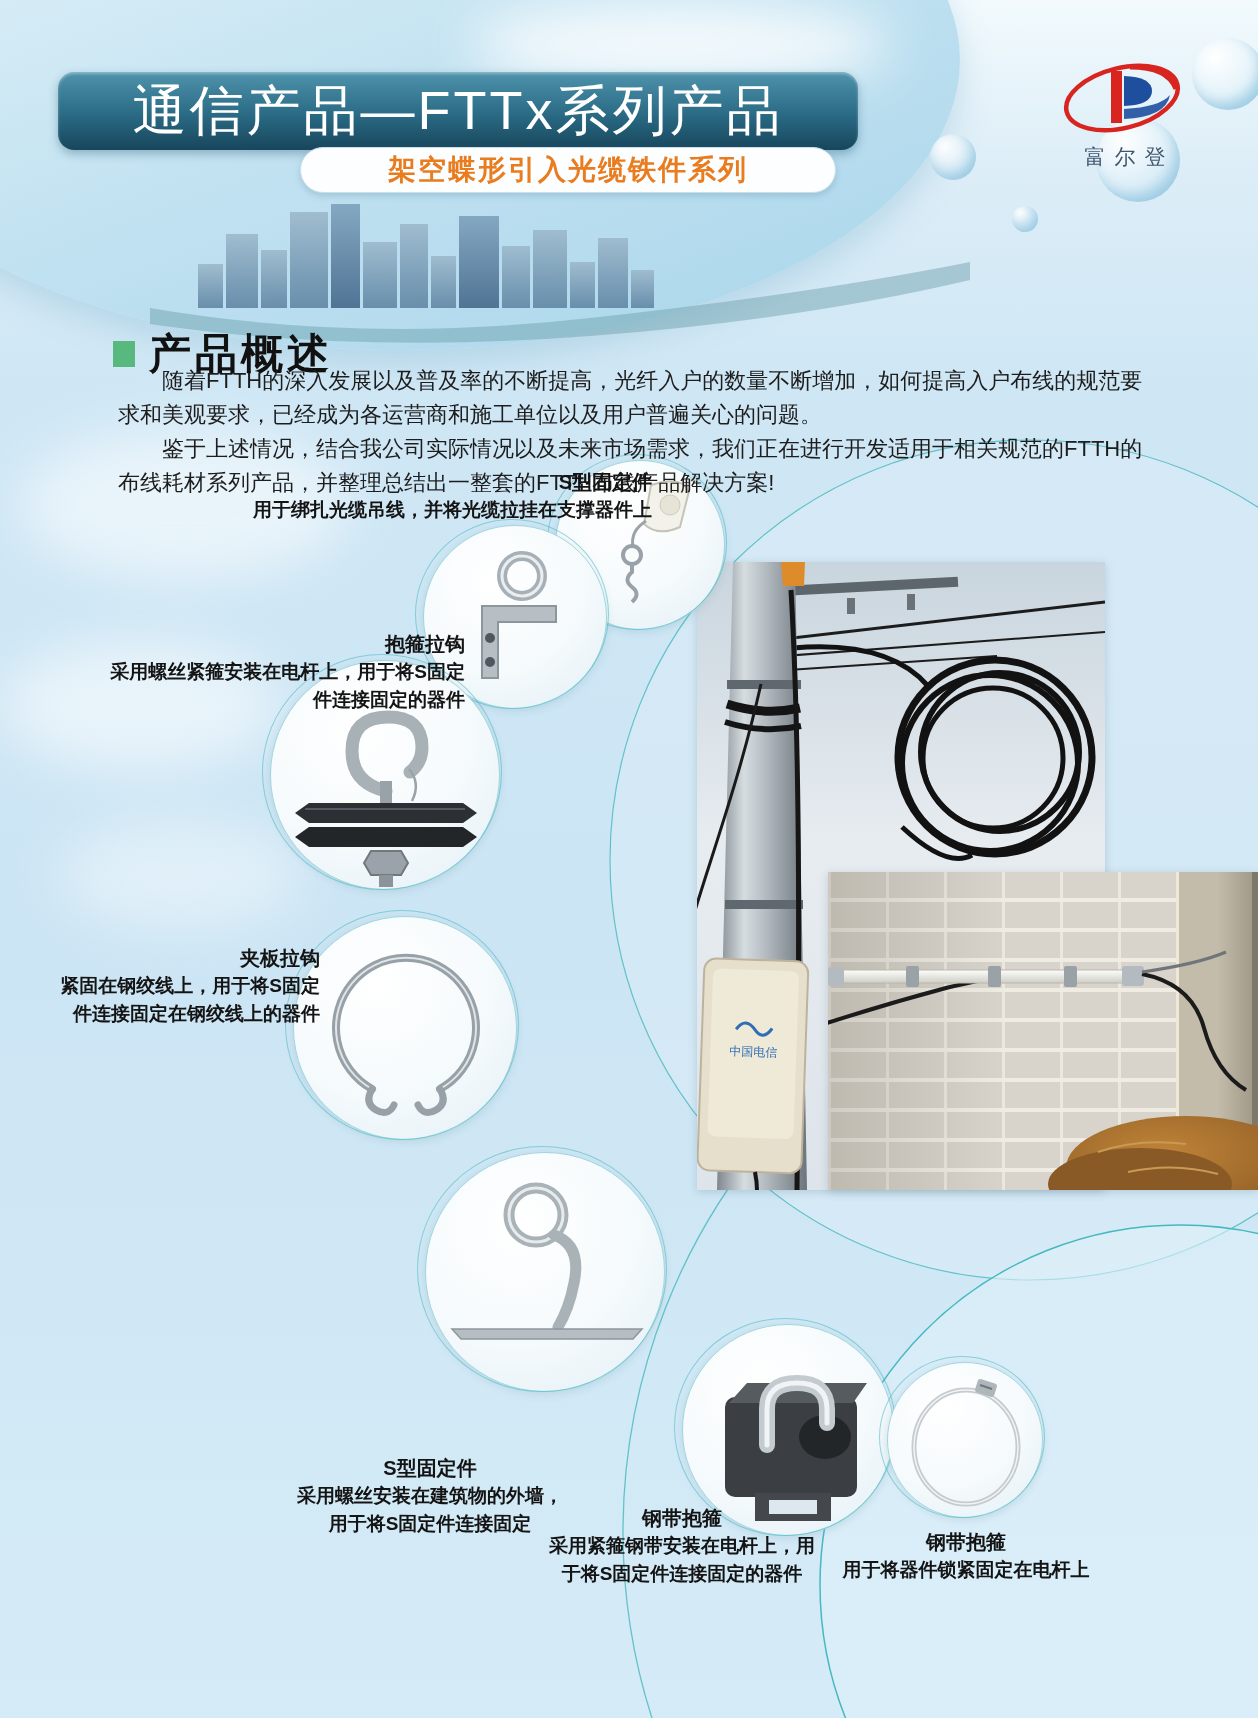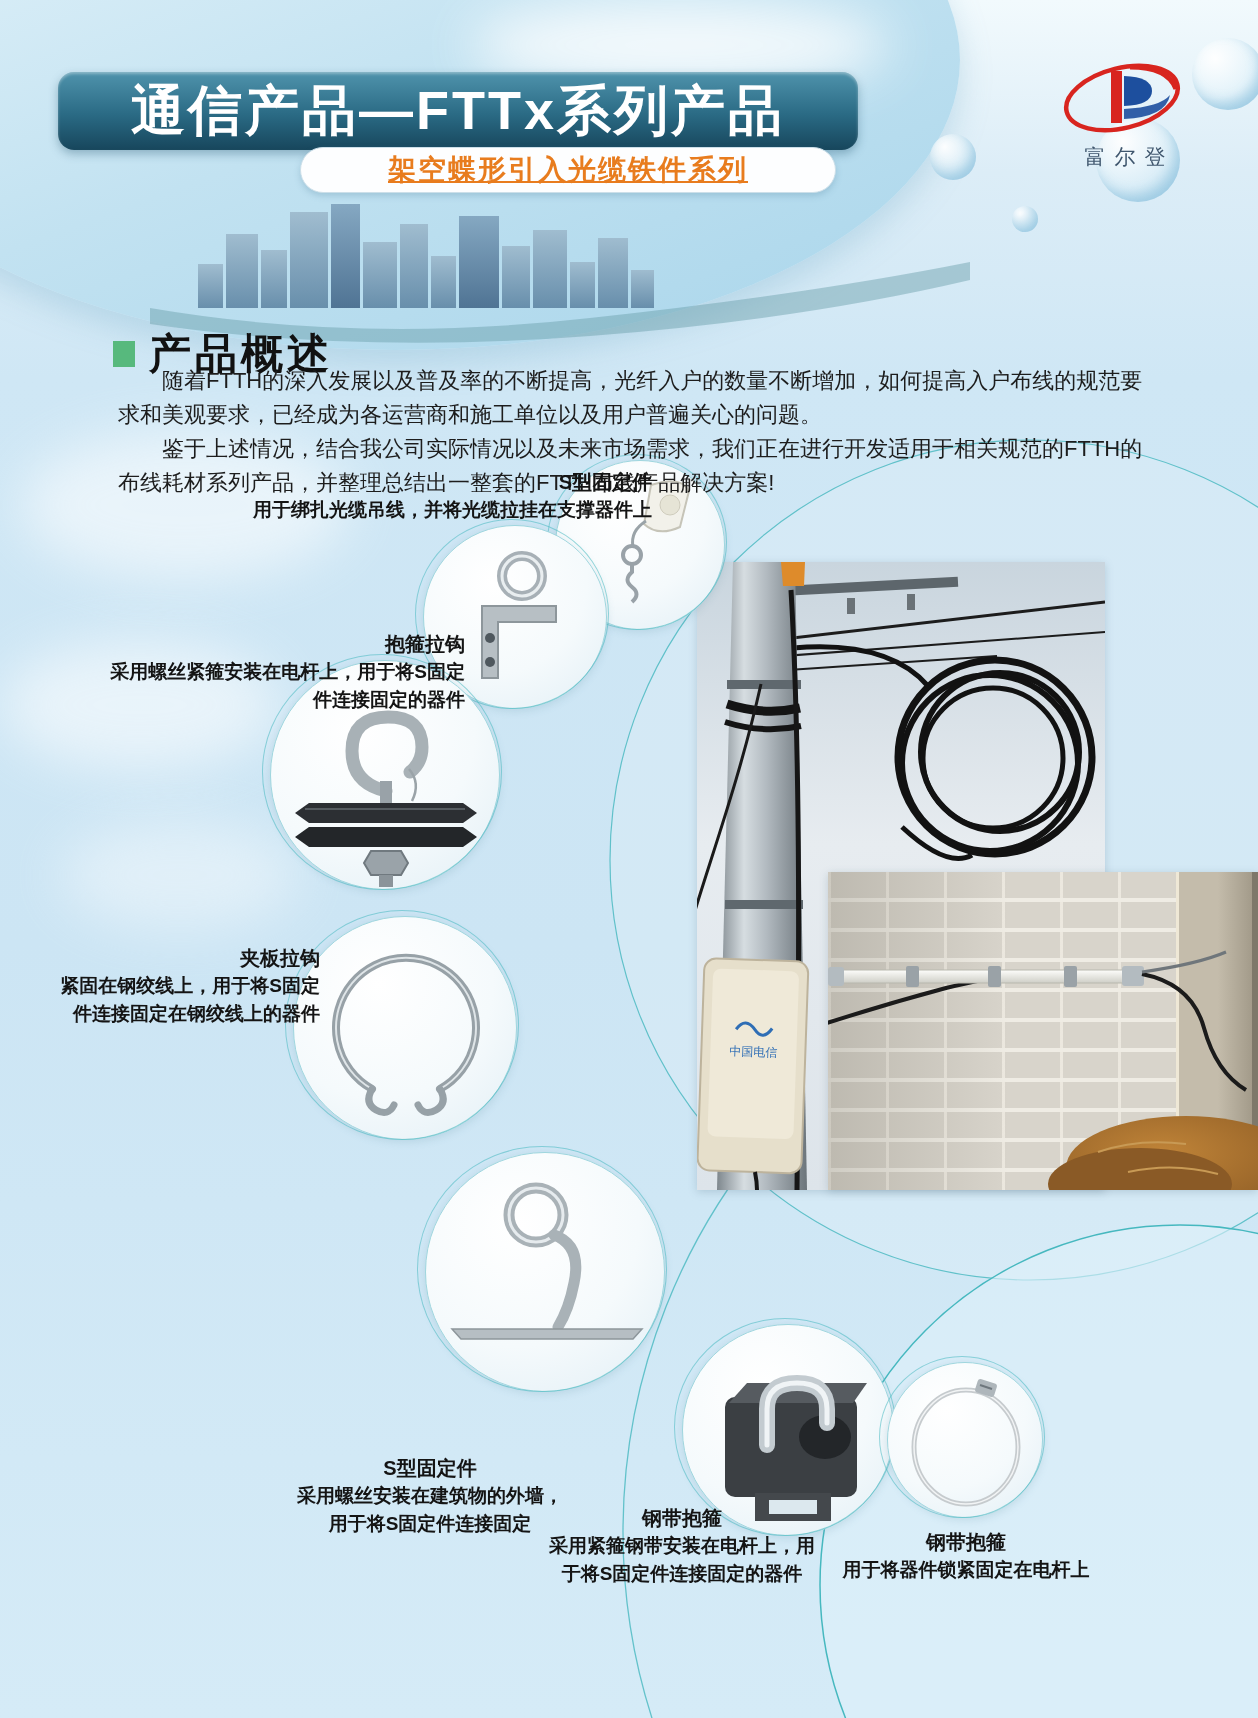--- a/index.html
+++ b/index.html
@@ -18,25 +18,25 @@
   .bubble { position:absolute; border-radius:50%;
     background:radial-gradient(circle at 32% 28%, rgba(255,255,255,.95), rgba(219,240,249,.35) 55%, rgba(158,206,230,.8) 100%);
     box-shadow:inset -5px -7px 12px rgba(110,175,210,.4); }
   svg.arcs { position:absolute; left:0; top:0; }
   .swoosh { position:absolute; left:150px; top:262px; }
   
   .banner { position:absolute; left:58px; top:72px; width:800px; height:78px; border-radius:16px;
     background:linear-gradient(180deg,#4f93ac 0%,#2a6a84 55%,#17465c 100%);
     box-shadow:0 4px 10px rgba(30,80,105,.35), inset 0 2px 3px rgba(255,255,255,.35);
     display:flex; align-items:center; justify-content:center; }
-  .banner span { color:#ffffff; font-size:54px; font-weight:bold; letter-spacing:3px; }
+  .banner span { color:#ffffff; font-size:54px; font-weight:normal; letter-spacing:3px; }
   .pill { position:absolute; left:300px; top:147px; width:536px; height:46px; border-radius:26px;
     background:#fdfeff; border:1px solid #ccdfe9; box-shadow:0 3px 6px rgba(90,140,165,.3);
     display:flex; align-items:center; justify-content:center; }
-  .pill span { color:#e87c1e; font-size:28px; font-weight:bold; font-family:"Liberation Serif","DejaVu Serif",serif; letter-spacing:2px;text-decoration:underline; }
+  .pill span { color:#e87c1e; font-size:28px; font-weight:bold; font-family:"Liberation Serif","DejaVu Serif",serif; letter-spacing:2px; }
   .skyline { position:absolute; left:198px; top:200px; width:456px; height:108px; display:flex; align-items:flex-end; gap:3px; }
   .skyline .b { background:linear-gradient(180deg,#9db9cc,#5f86a4); opacity:.9; }
   .skyline-reflect { position:absolute; left:198px; top:308px; width:456px; height:26px; display:flex; align-items:flex-start; gap:3px;
     opacity:.25; transform:scaleY(-1); overflow:hidden; }
   .logo { position:absolute; left:1058px; top:62px; width:134px; text-align:center; }
   .logo-text { margin-top:5px; font-size:21px; letter-spacing:9px; padding-left:9px; color:#3f566d; font-weight:normal; }
   
   .section-head { position:absolute; left:113px; top:326px; display:flex; align-items:center; gap:14px; }
   .green-sq { width:22px; height:26px; background:#57b97d; }
   .section-head h2 { font-family:"Liberation Serif","DejaVu Serif",serif; font-size:42px; color:#111111; letter-spacing:4px; }

